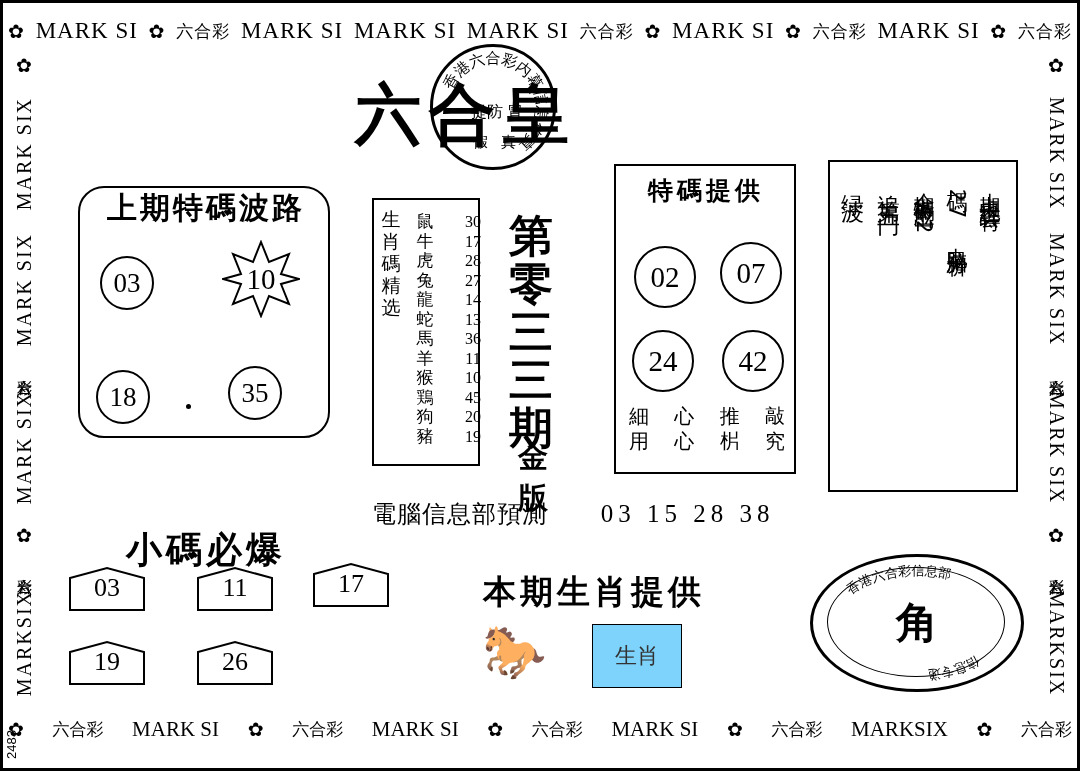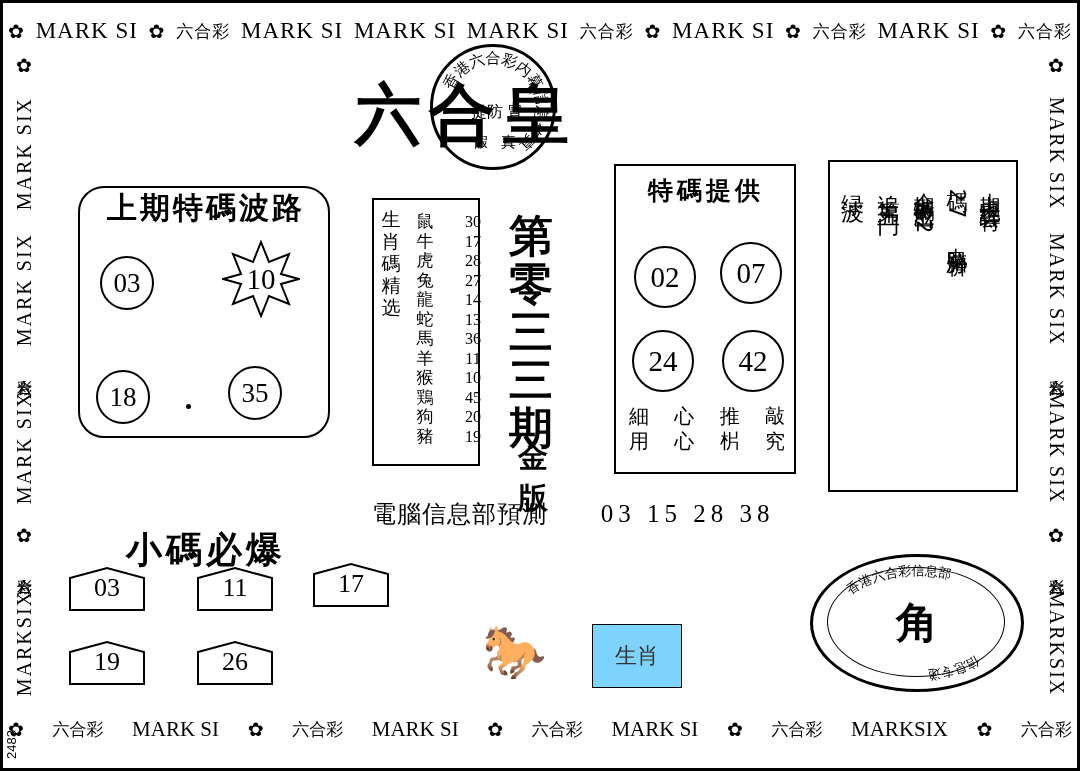--- a/index.html
+++ b/index.html
@@ -461,20 +461,21 @@
         <polygon points="4,12 41,2 78,12 78,44 4,44" fill="#fff" stroke="#000" stroke-width="2"></polygon>
       </svg>
     <span>26</span>
   </div>
 
   <div id="forecast">
     <span class="cn">電腦信息部預測</span>
     <span class="nums">03  15  28  38</span>
   </div>
 
+  <div id="zodiac-provide">本期生肖提供</div>
   <div id="horse-glyph">🐎</div>
   <div id="seal-small">生肖</div>
 
   <div id="oval-seal">
     <div class="inner"></div>
     <svg class="seal-ring-txt" width="208" height="132" viewBox="0 0 208 132">
       <defs>
         <path id="ovalpath" d="M 104,66 m -82,0 a 82,48 0 1,1 164,0 a 82,48 0 1,1 -164,0"></path>
       </defs>
       <text font-family="DejaVu Sans, sans-serif" font-size="13" fill="#000">

